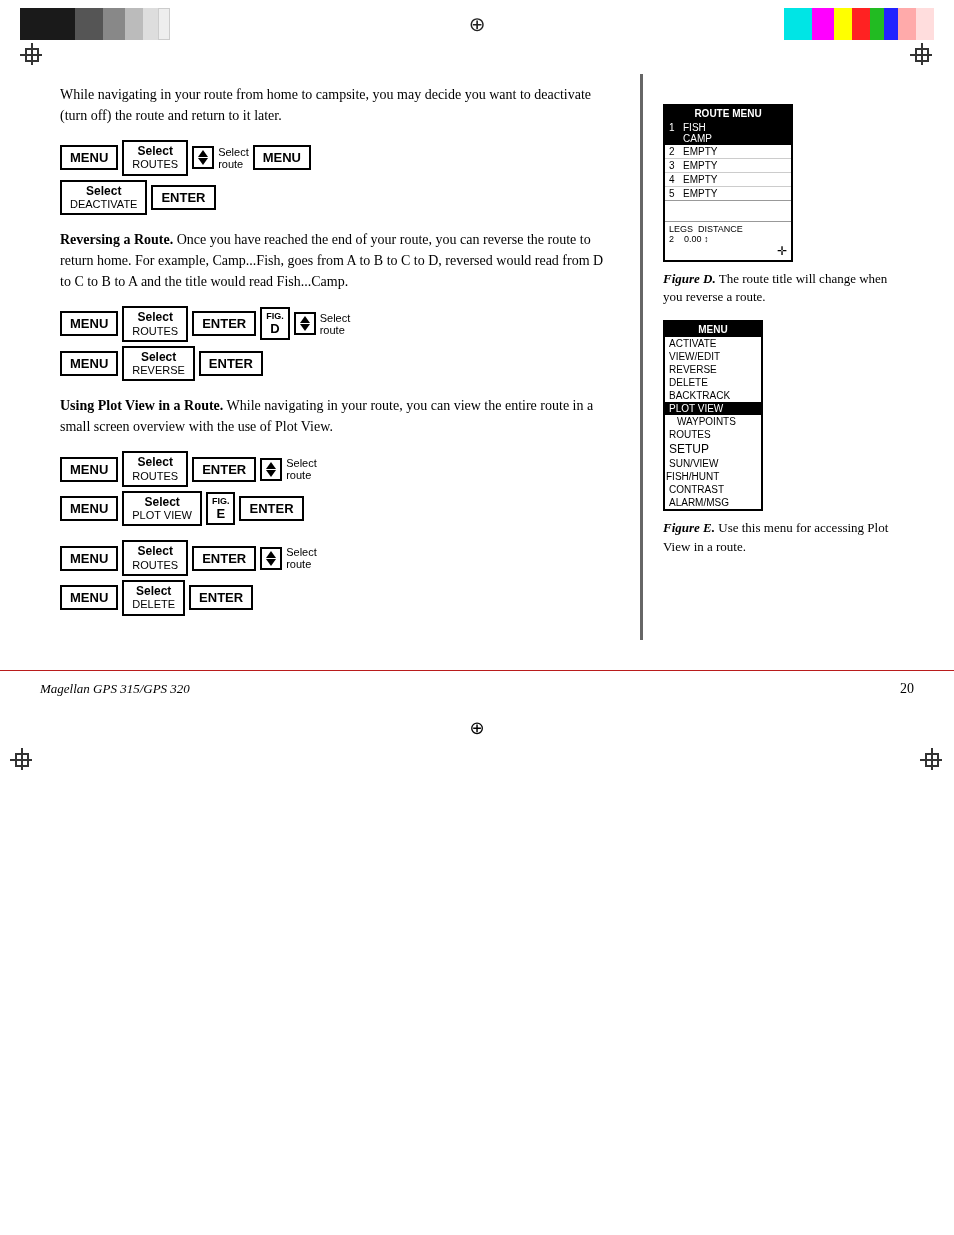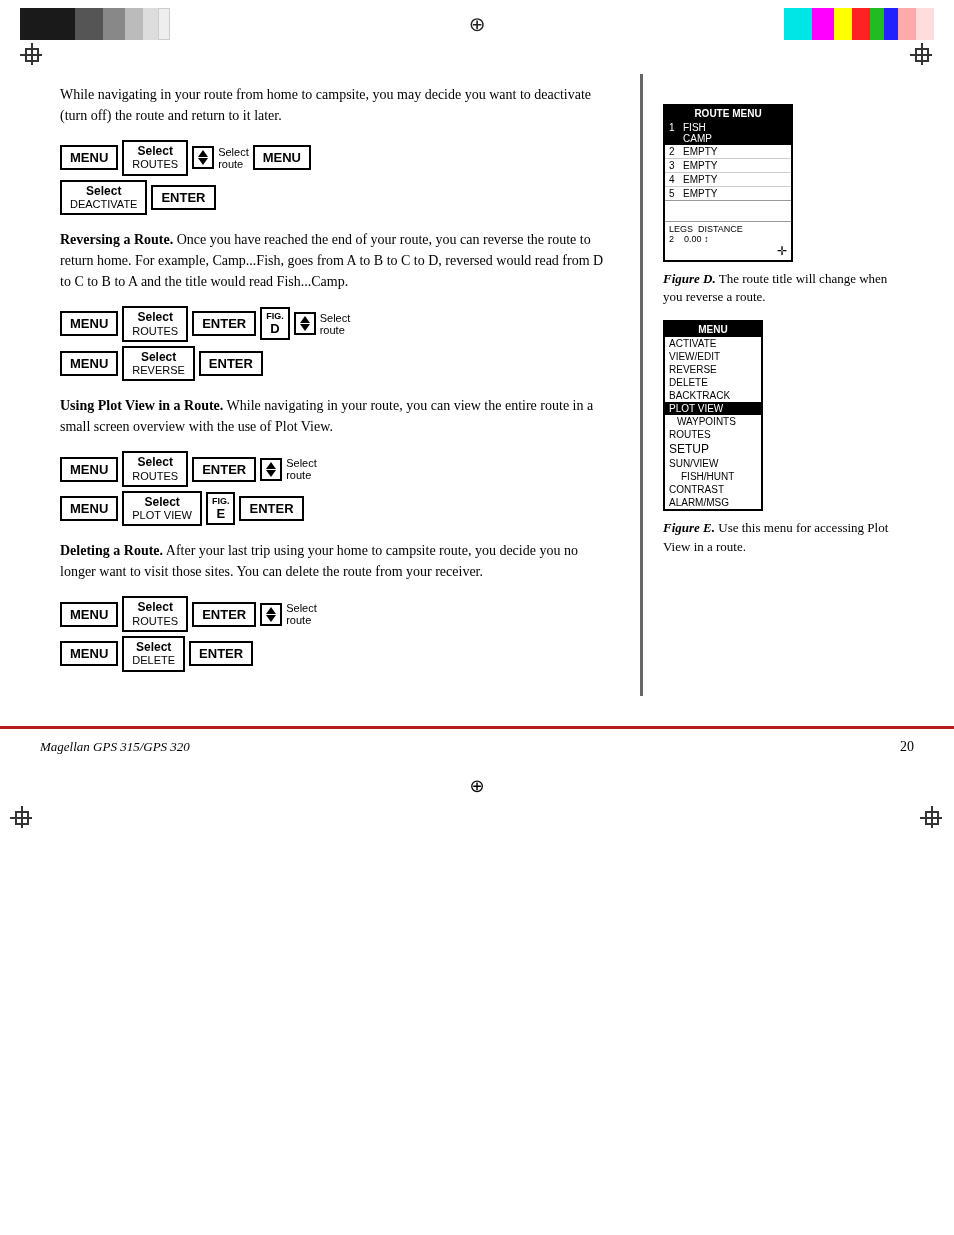--- a/index.html
+++ b/index.html
@@ -115,21 +115,21 @@
     }
     .figure-caption em { font-weight: bold; }
 
     
     .page-footer {
       display: flex;
       justify-content: space-between;
       align-items: center;
       padding: 10px 40px;
       margin-top: 20px;
-      border-top: 3px solid #b91c1c;
+      border-top: 1px solid #b91c1c;
     }
     .footer-title {
       font-style: italic;
       font-size: 13px;
     }
     .footer-page {
       font-size: 14px;
     }
 
     
@@ -304,24 +304,20 @@
           <span class="sub-label">PLOT VIEW</span>
         </span>
         <span class="fig-badge">
           <span class="fig-text">FIG.</span>
           <span class="fig-letter">E</span>
         </span>
         <span class="btn-enter">ENTER</span>
       </div>
     </div>
 
-    <p class="para-text">
-      <strong>Deleting a Route.</strong>
-      <span> After your last trip using your home to campsite route, you decide you no longer want to visit those sites.  You can delete the route from your receiver.</span>
-    </p>
 
     <div class="btn-sequence-group">
       <div class="btn-sequence">
         <span class="btn-menu">MENU</span>
         <span class="btn-select-routes">
           <span class="sel-label">Select</span>
           <span class="sub-label">ROUTES</span>
         </span>
         <span class="btn-enter">ENTER</span>
         <span class="arrow-container">
@@ -385,21 +381,21 @@
       <div style="padding:1px 4px; font-size:10px;">ACTIVATE</div>
       <div style="padding:1px 4px; font-size:10px;">VIEW/EDIT</div>
       <div style="padding:1px 4px; font-size:10px;">REVERSE</div>
       <div style="padding:1px 4px; font-size:10px;">DELETE</div>
       <div style="padding:1px 4px; font-size:10px;">BACKTRACK</div>
       <div style="padding:1px 4px; font-size:10px; background:#000; color:#fff;">PLOT VIEW</div>
       <div style="padding:1px 12px; font-size:10px;">WAYPOINTS</div>
       <div style="padding:1px 4px; font-size:10px;">ROUTES</div>
       <div style="padding:1px 4px; font-size:12px;">SETUP</div>
       <div style="padding:1px 4px; font-size:10px;">SUN/VIEW</div>
-      <div style="padding:1px 16px; font-size:10px;">FISH/HUNT</div>
+      <div style="padding:1px 1px; font-size:10px;">FISH/HUNT</div>
       <div style="padding:1px 4px; font-size:10px;">CONTRAST</div>
       <div style="padding:1px 4px; font-size:10px;">ALARM/MSG</div>
     </div>
 
     <p class="figure-caption">
       <em>Figure E.</em><span>  Use this menu for accessing Plot View in a route.</span>
     </p>
 
   </div>
 

